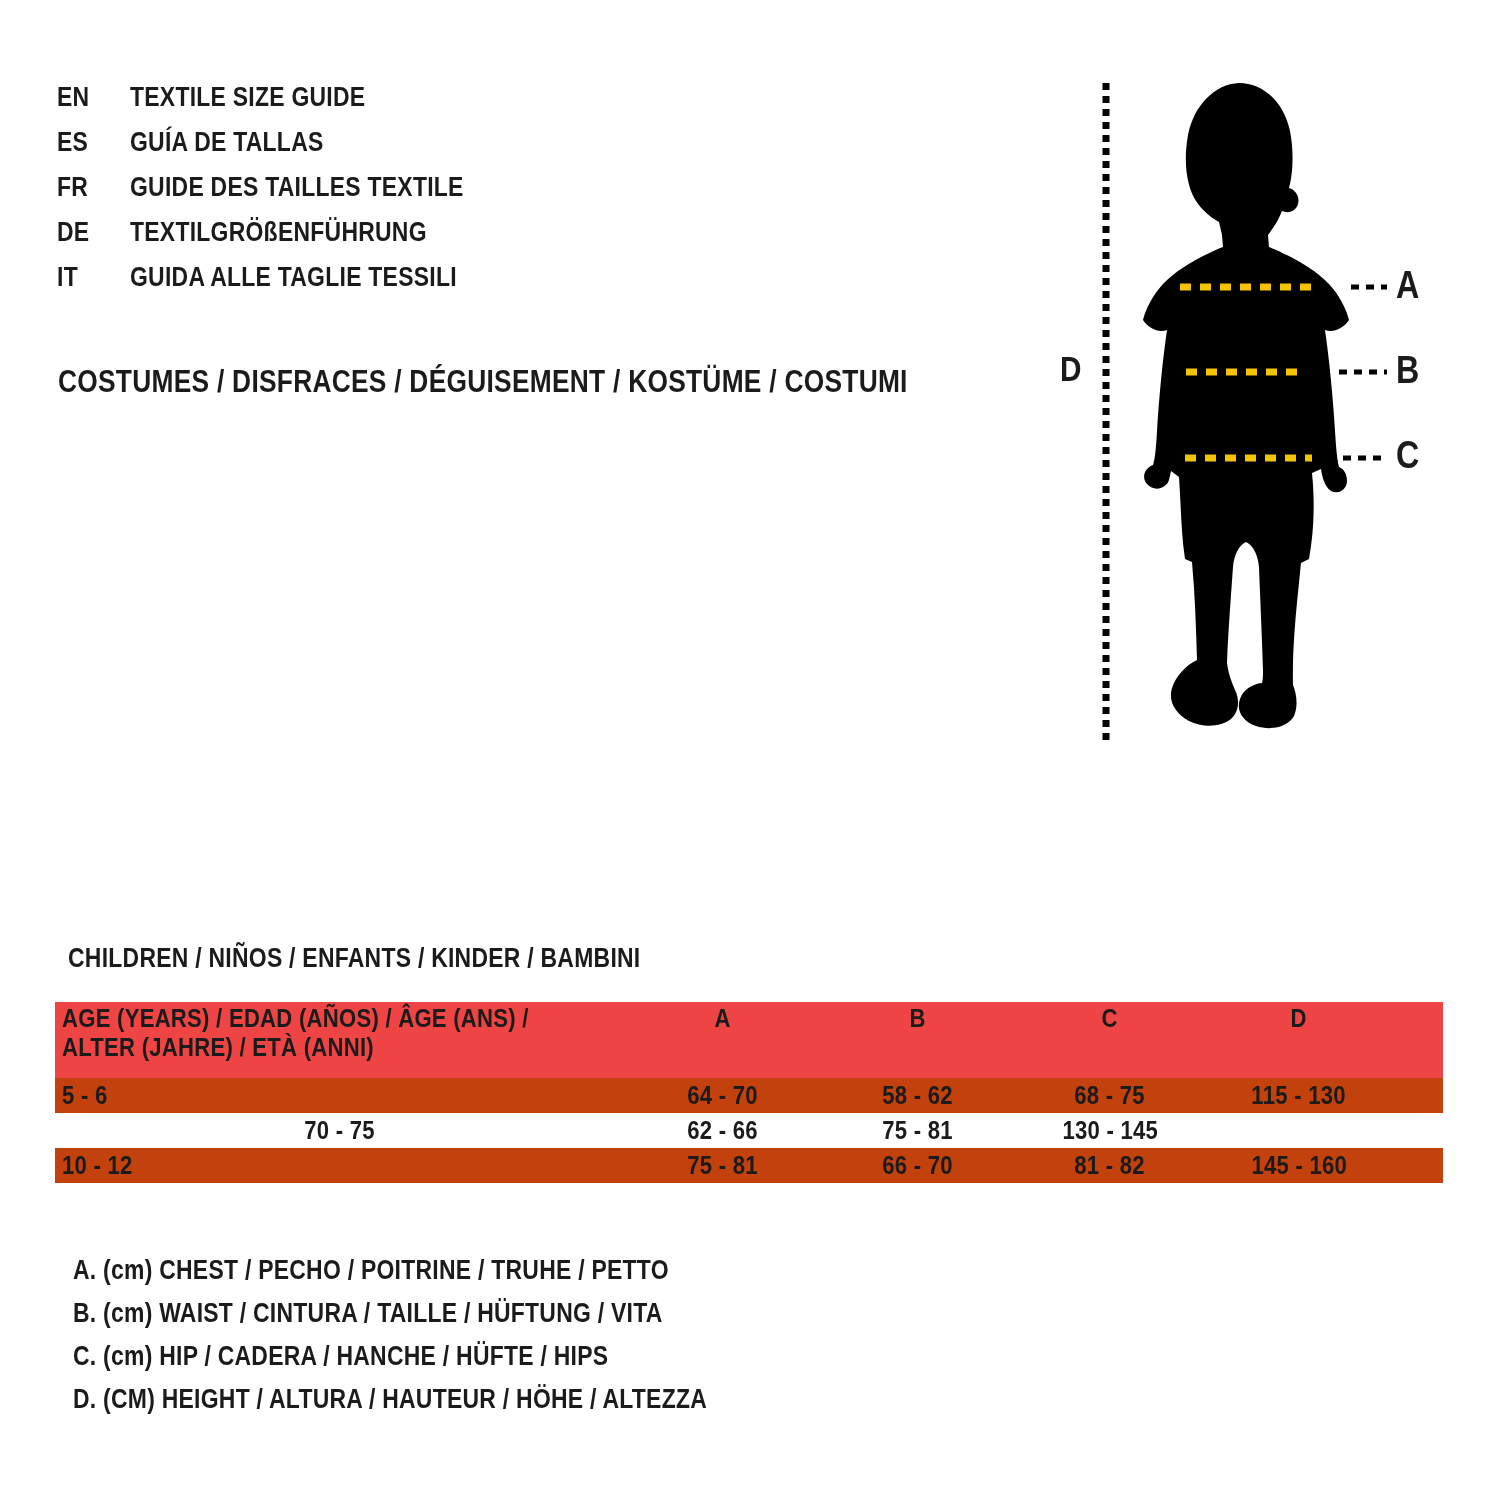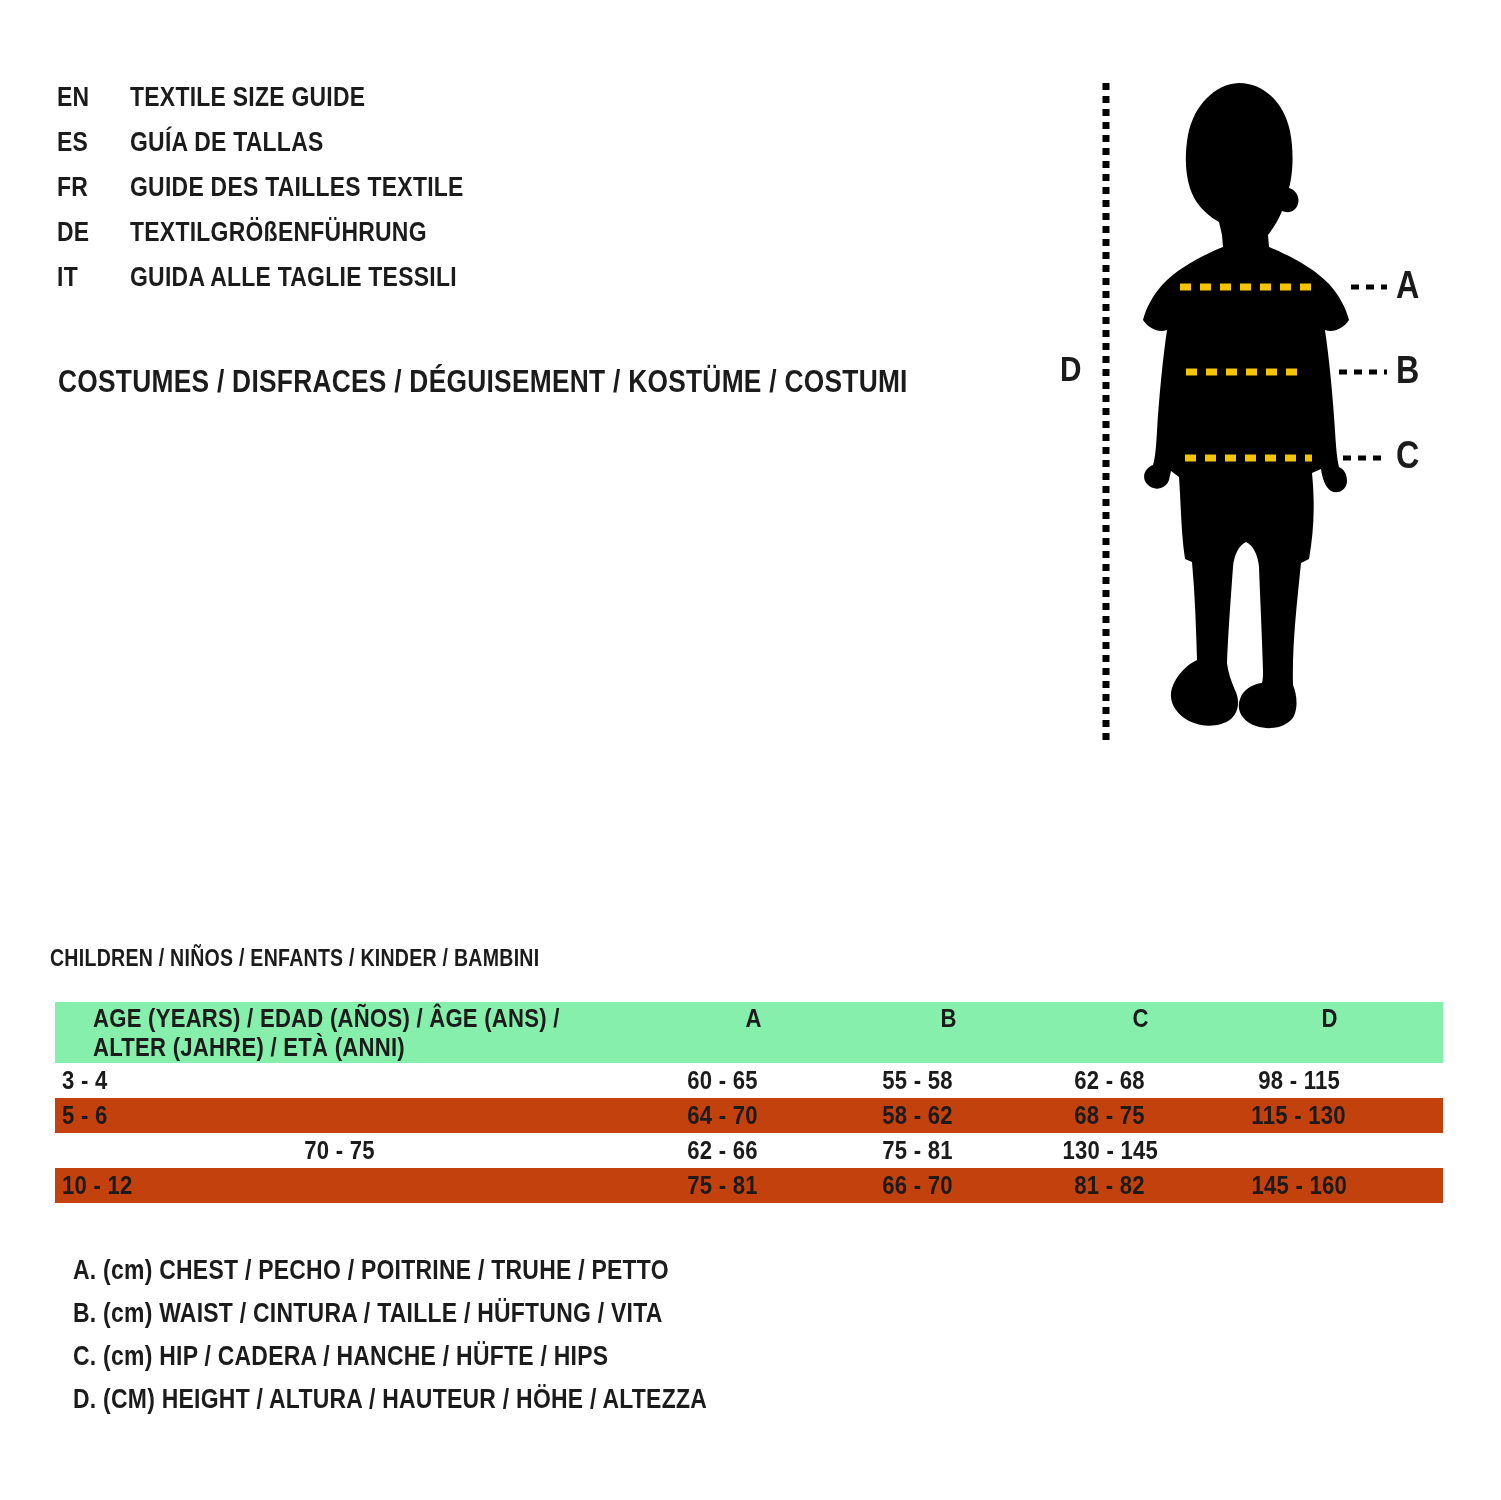--- a/index.html
+++ b/index.html
@@ -19,27 +19,27 @@
   .lang-row { position:absolute; left:57px; height:34px; font-size:27px; font-weight:700; line-height:34px; }
   .lang-row .code { position:absolute; left:0; top:0; }
   .lang-row .lbl  { position:absolute; left:73px; top:0; width:600px; }
 
   .category-line { position:absolute; left:58px; top:334px; font-size:31px; font-weight:700; line-height:36px;margin-top:30px; }
 
   
   .dim-label { position:absolute; font-size:38px; font-weight:700; line-height:38px; }
 
   
-  .section-title { position:absolute; left:50px; top:941px; font-size:23px; font-weight:700; line-height:34px; }
+  .section-title { position:absolute; left:68px; top:941px; font-size:27px; font-weight:700; line-height:34px; }
 
   
   .size-table { position:absolute; left:55px; top:1002px; width:1388px; font-size:26px; }
   .t-head {
     display:grid; grid-template-columns:570px 195px 195px 190px 188px 50px;
-    background:#86efac; height:61px; align-items:start;padding-left:31px;
+    background:#ef4444; height:76px; align-items:start;
   }
   .t-head .age-cell { padding:2px 0 0 7px; line-height:29px; font-weight:700; }
   .t-head .col-cell { text-align:center; padding-top:2px; line-height:29px; font-weight:700; }
   .t-row {
     display:grid; grid-template-columns:570px 195px 195px 190px 188px 50px;
     height:35px; align-items:center; font-weight:700;
   }
   .t-row.alt { background:#c2410c; }
   .t-row .age-cell { padding-left:7px; }
   .t-row .val-cell { text-align:center; }
@@ -164,28 +164,20 @@
         <div><span class="cnd">AGE (YEARS) / EDAD (AÑOS) / ÂGE (ANS) /</span></div>
         <div><span class="cnd">ALTER (JAHRE) / ETÀ (ANNI)</span></div>
       </div>
       <div class="col-cell"><span class="cndc">A</span></div>
       <div class="col-cell"><span class="cndc">B</span></div>
       <div class="col-cell"><span class="cndc">C</span></div>
       <div class="col-cell"><span class="cndc">D</span></div>
       <div></div>
     </div>
 
-    <div class="t-row">
-      <div class="age-cell"><span class="cnd">3 - 4</span></div>
-      <div class="val-cell"><span class="cndc">60 - 65</span></div>
-      <div class="val-cell"><span class="cndc">55 - 58</span></div>
-      <div class="val-cell"><span class="cndc">62 - 68</span></div>
-      <div class="val-cell"><span class="cndc">98 - 115</span></div>
-      <div></div>
-    </div>
     <div class="t-row alt">
       <div class="age-cell"><span class="cnd">5 - 6</span></div>
       <div class="val-cell"><span class="cndc">64 - 70</span></div>
       <div class="val-cell"><span class="cndc">58 - 62</span></div>
       <div class="val-cell"><span class="cndc">68 - 75</span></div>
       <div class="val-cell"><span class="cndc">115 - 130</span></div>
       <div></div>
     </div>
     <div class="t-row">
       <div class="val-cell"><span class="cndc">70 - 75</span></div>

